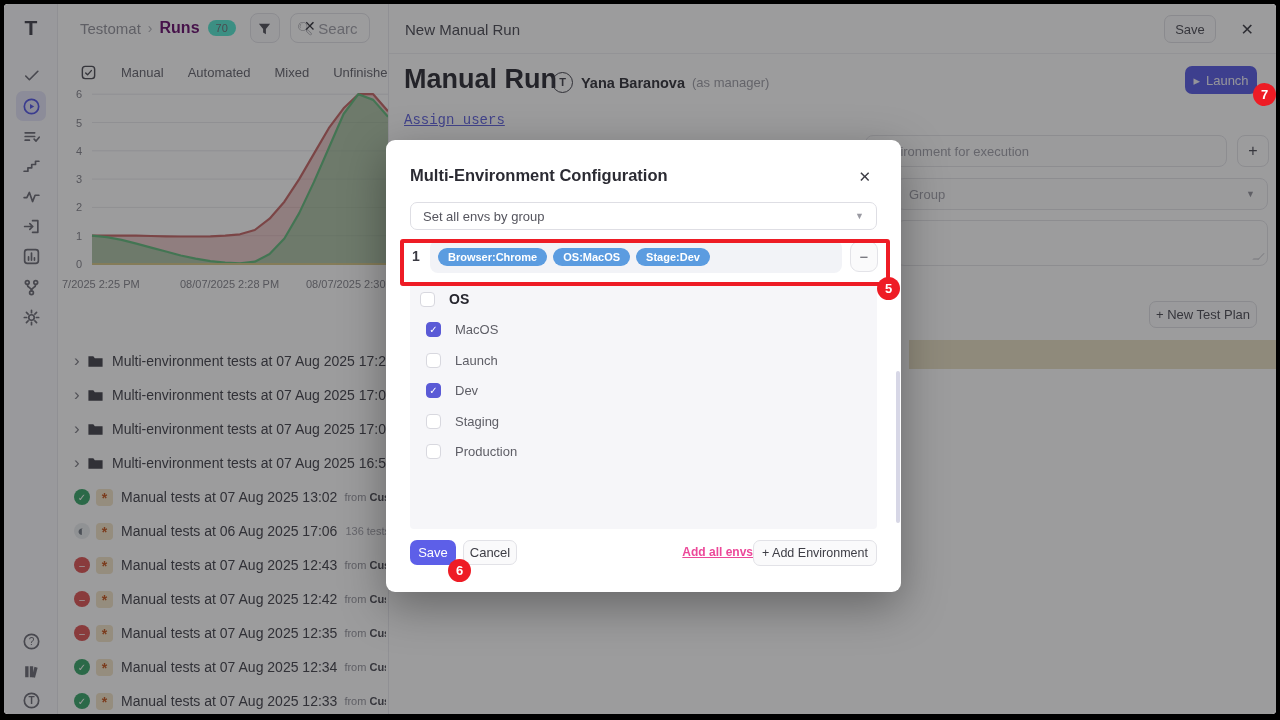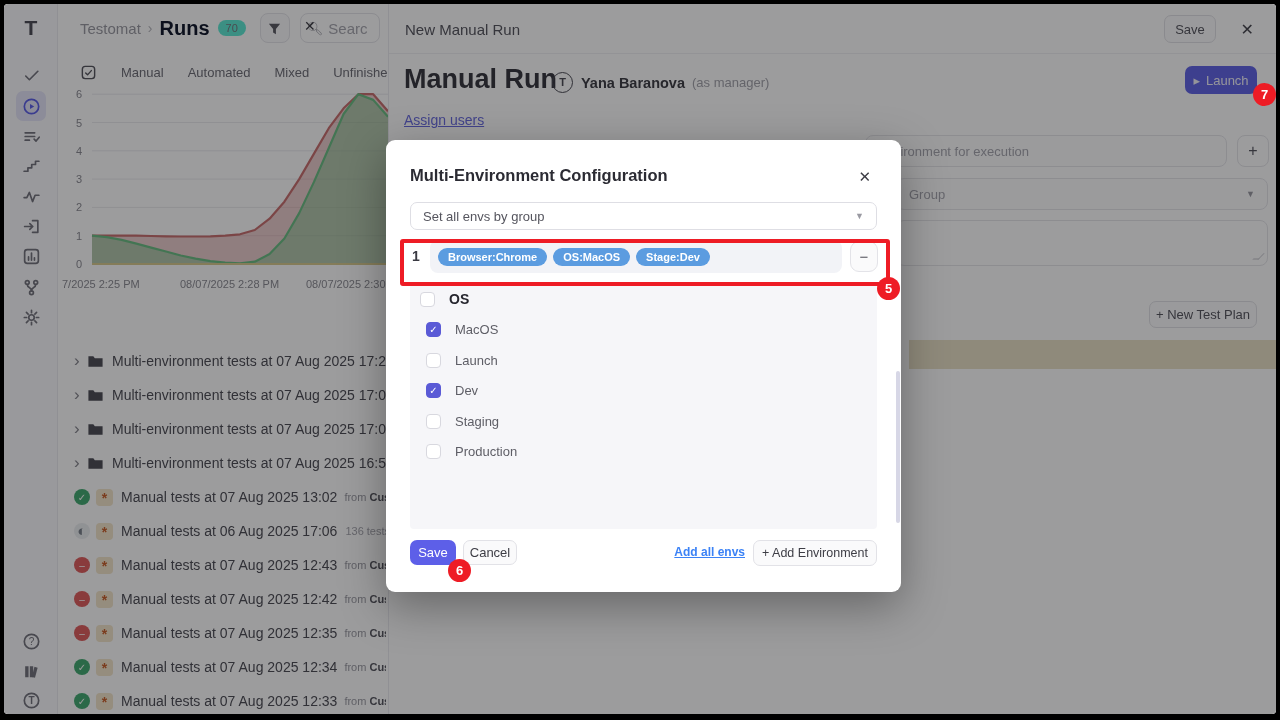--- a/index.html
+++ b/index.html
@@ -12,21 +12,21 @@
   .sidebar { position:absolute; left:0; top:0; bottom:0; width:54px; background:#fbfbfd; border-right:1px solid #ececf0; z-index:1; }
   .side-logo { position:absolute; left:0; top:12px; width:54px; text-align:center; font-size:21px; font-weight:bold; color:#4b4b55; }
   .side-ic { position:absolute; left:15px; width:24px; height:24px; color:#73737d; display:flex; align-items:center; justify-content:center; }
   .side-ic svg { width:19px; height:19px; stroke:currentColor; fill:none; stroke-width:1.6; stroke-linecap:round; stroke-linejoin:round; }
   .side-ic.active { background:#e4e4f8; border-radius:7px; color:#5d5fe8; width:30px; height:30px; left:12px; }
 
   
   .topbar { position:absolute; left:54px; top:0; width:330px; height:48px; background:#fff; z-index:1; display:flex; align-items:center; }
   .crumb-app { font-size:15px; color:#9a9aa2; margin-left:22px; }
   .crumb-sep { font-size:14px; color:#b5b5bc; margin:0 7px; }
-  .crumb-cur { font-size:20px; font-weight:bold; color:#0f172a; }
+  .crumb-cur { font-size:16px; font-weight:bold; color:#701a75; }
   .count-pill { margin-left:8px; background:#5eead4; border-radius:9px; font-size:11px; color:#77777f; padding:2px 8px; }
   .filter-btn { margin-left:14px; width:30px; height:30px; border:1px solid #e4e4e9; border-radius:8px; background:#fafafc; display:flex; align-items:center; justify-content:center; color:#5a5a63; }
   .search-box { margin-left:10px; width:80px; height:30px; border:1px solid #e4e4e9; border-radius:8px; background:#fff; display:flex; align-items:center; padding:0 6px; color:#9c9ca4; }
   .search-box .q { font-size:13px; margin-right:5px; }
   .search-box .ph { font-size:15px; color:#a7a7af; white-space:nowrap; overflow:hidden; }
   .search-clear { position:absolute; left:300px; top:14px; font-size:14px; color:#3c3c44; z-index:2; }
 
   
   .tabs { position:absolute; left:76px; top:60px; display:flex; align-items:center; gap:24px; z-index:1; font-size:13px; color:#6d6d76; }
   .tabs .tab-ic { color:#55555e; display:flex; }
@@ -55,21 +55,21 @@
   .panel-head { position:absolute; left:0; top:0; right:0; height:50px; border-bottom:1px solid #f0f0f3; }
   .panel-title { position:absolute; left:16px; top:17px; font-size:15px; color:#55555e; }
   .ghost-btn { position:absolute; border:1px solid #e2e2e7; background:#fcfcfd; border-radius:7px; font-size:13px; color:#55555e; display:flex; align-items:center; justify-content:center; }
   .save-top { right:60px; top:11px; width:52px; height:28px; }
   .panel-x { position:absolute; right:22px; top:16px; font-size:16px; color:#45454e; }
   .run-h1 { position:absolute; left:15px; top:60px; font-size:27px; font-weight:bold; color:#36363e; }
   .owner { position:absolute; left:163px; top:68px; display:flex; align-items:center; }
   .avatar { width:21px; height:21px; border-radius:50%; border:1.6px solid #4c4c55; color:#4c4c55; font-size:11px; font-weight:bold; text-align:center; line-height:18px; margin-right:8px; }
   .owner-name { font-size:14.5px; font-weight:bold; color:#3c3c44; }
   .owner-suffix { font-size:13px; color:#a3a3ab; margin-left:7px; }
-  .assign-link { position:absolute; left:15px; top:108px; font-size:14px; color:#6a6ce0; text-decoration:underline; }
+  .assign-link { position:absolute; left:15px; top:108px; font-size:14px; color:#6a6ce0; text-decoration:underline;font-family:Liberation Mono, monospace; }
   .launch-btn { position:absolute; right:19px; top:62px; width:72px; height:28px; background:#6265e6; border-radius:7px; color:#f2f2fb; font-size:13px; display:flex; align-items:center; justify-content:center; gap:6px; }
   .fake-input { position:absolute; border:1px solid #e6e6ea; border-radius:8px; background:#fdfdfe; font-size:13px; color:#a6a6ae; display:flex; align-items:center; padding:0 12px; white-space:nowrap; overflow:hidden; }
   .env-input { left:476px; top:131px; width:362px; height:32px; }
   .plus-btn { left:848px; top:131px; width:32px; height:32px; border:1px solid #e6e6ea; border-radius:8px; color:#55555e; font-size:16px; display:flex; align-items:center; justify-content:center; position:absolute; background:#fff; }
   .group-select { left:507px; top:174px; width:372px; height:32px; }
   .caret { margin-left:auto; font-size:9px; color:#9a9aa2; }
   .desc-area { position:absolute; left:507px; top:216px; width:372px; height:46px; border:1px solid #e6e6ea; border-radius:8px; background:#fff; }
   .resize-grip { position:absolute; right:4px; bottom:4px; width:9px; height:9px; border-right:2px solid #c3c3ca; border-bottom:2px solid #c3c3ca; transform:skew(-45deg) scale(.7); opacity:.7; }
   .ntp-btn { right:19px; top:297px; width:108px; height:27px;margin-left:20px; }
   .tan-band { position:absolute; left:520px; top:336px; right:0; height:29px; background:#e9e2c6; }
@@ -90,21 +90,21 @@
   .cb-row { display:flex; align-items:center; height:30.5px; padding-left:10px; }
   .cb-row.item { padding-left:16px; }
   .cb { width:15px; height:15px; border:1px solid #d8d8df; border-radius:4px; background:#fff; margin-right:14px; display:flex; align-items:center; justify-content:center; font-size:10px; color:#fff; flex:0 0 15px; }
   .cb.checked { background:#5a5ad6; border-color:#5a5ad6; }
   .cb-label { font-size:13px; color:#5e5e66; }
   .cb-row.group .cb-label { font-size:14px; font-weight:bold; color:#26262e; }
   .cb-scroll { position:absolute; right:1px; top:231px; width:4px; height:152px; background:#d7d7e6; border-radius:2px; }
   .modal-footer { position:absolute; left:24px; right:24px; top:400px; height:26px; }
   .m-save { position:absolute; left:0; top:0; width:46px; height:25px; background:#5d5fe8; border-radius:7px; color:#fff; font-size:13px; display:flex; align-items:center; justify-content:center; }
   .m-cancel { position:absolute; left:53px; top:0; width:54px; height:25px; border:1px solid #e2e2e7; background:#fafafb; border-radius:7px; color:#3d3d45; font-size:13px; display:flex; align-items:center; justify-content:center; }
-  .m-addall { position:absolute; right:132px; top:5px; font-size:12px; font-weight:bold; color:#3b82f6; text-decoration:underline; }
+  .m-addall { position:absolute; right:124px; top:5px; font-size:12px; font-weight:bold; color:#ec4899; text-decoration:underline; }
   .m-addenv { position:absolute; right:0; top:0; width:124px; height:26px; border:1px solid #e2e2e7; background:#fafafb; border-radius:7px; color:#3d3d45; font-size:12.5px; display:flex; align-items:center; justify-content:center; gap:6px; }
 
   
   .anno-rect { position:absolute; left:396px; top:235px; width:490px; height:47px; border:4px solid #ee1c25; border-radius:3px; z-index:30; }
   .anno-badge { position:absolute; width:23px; height:23px; border-radius:50%; background:#ee1c25; color:#fff; font-size:13px; font-weight:bold; display:flex; align-items:center; justify-content:center; z-index:31; }
   .b5 { left:873px; top:273px; }
   .b6 { left:444px; top:555px; }
   .b7 { left:1249px; top:79px; }
 </style>
 </head>

